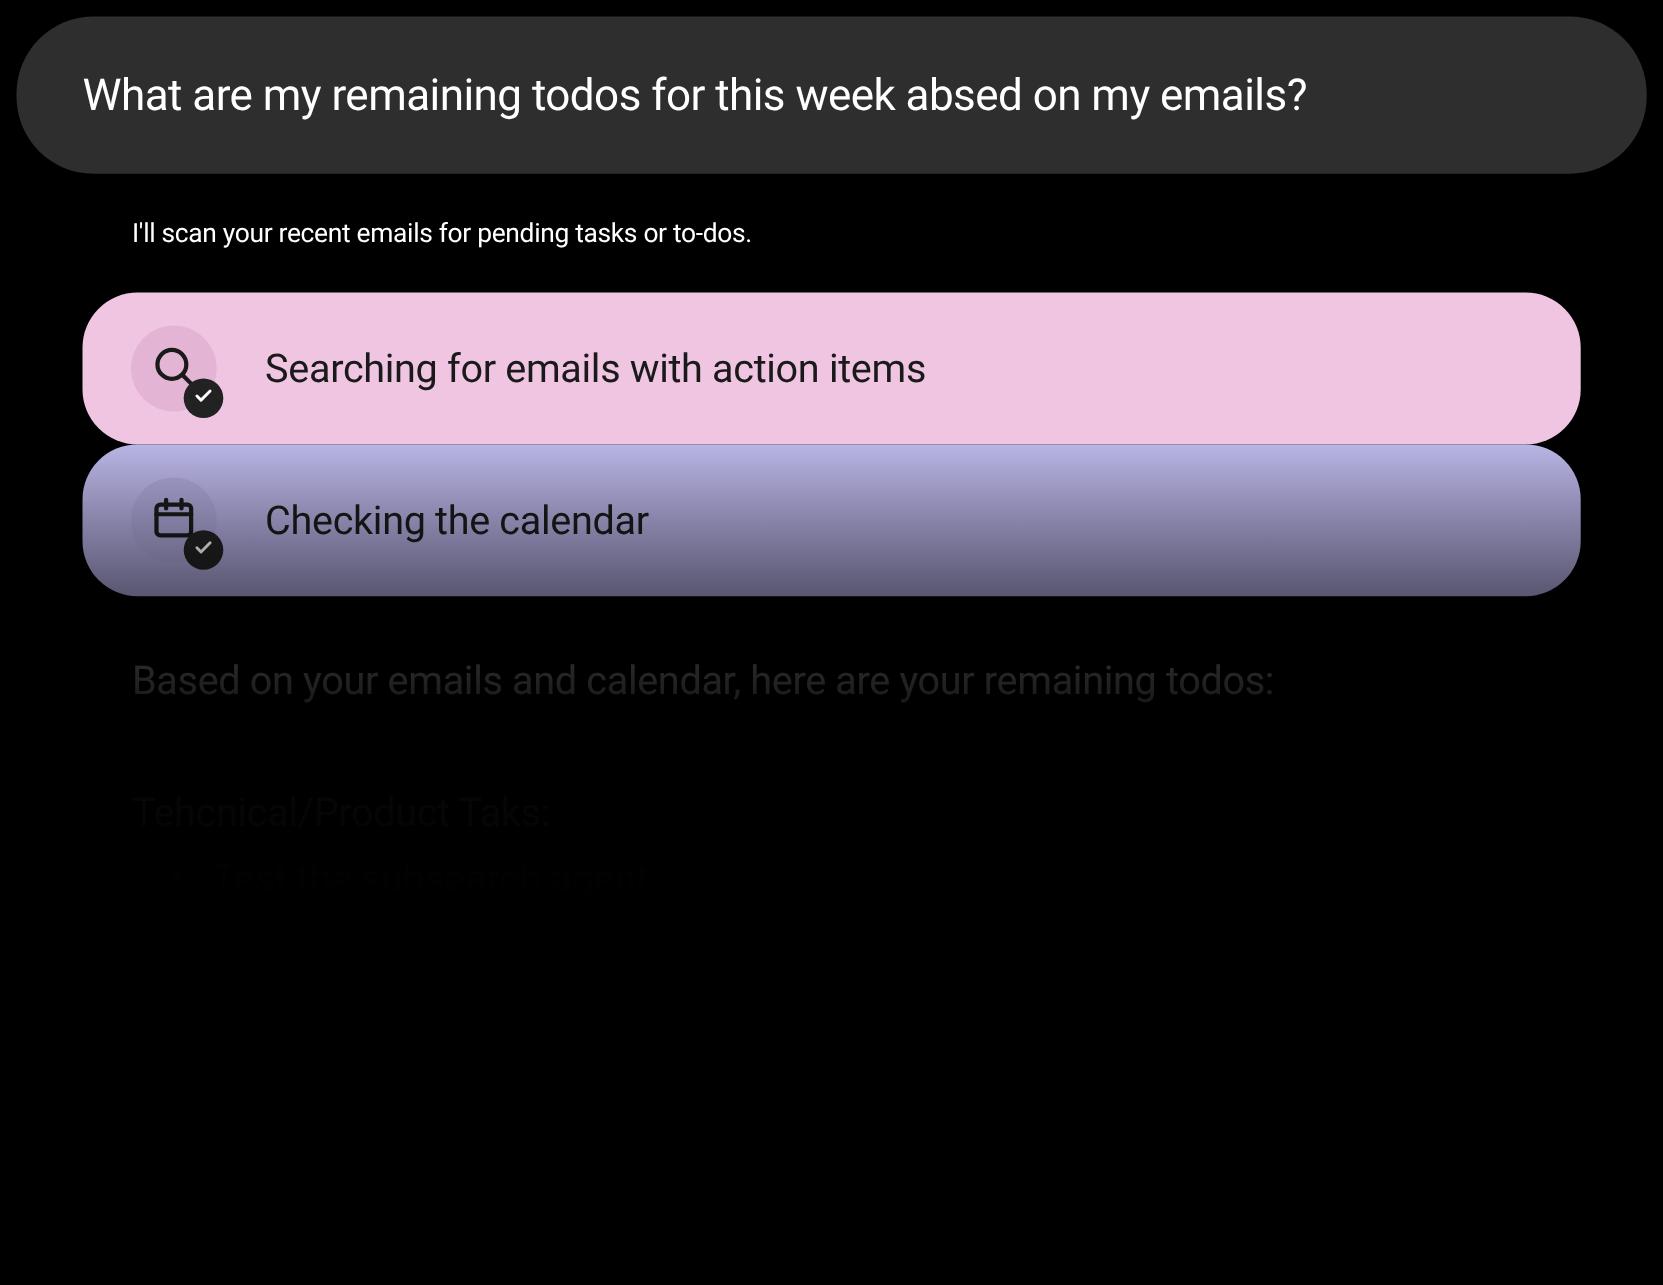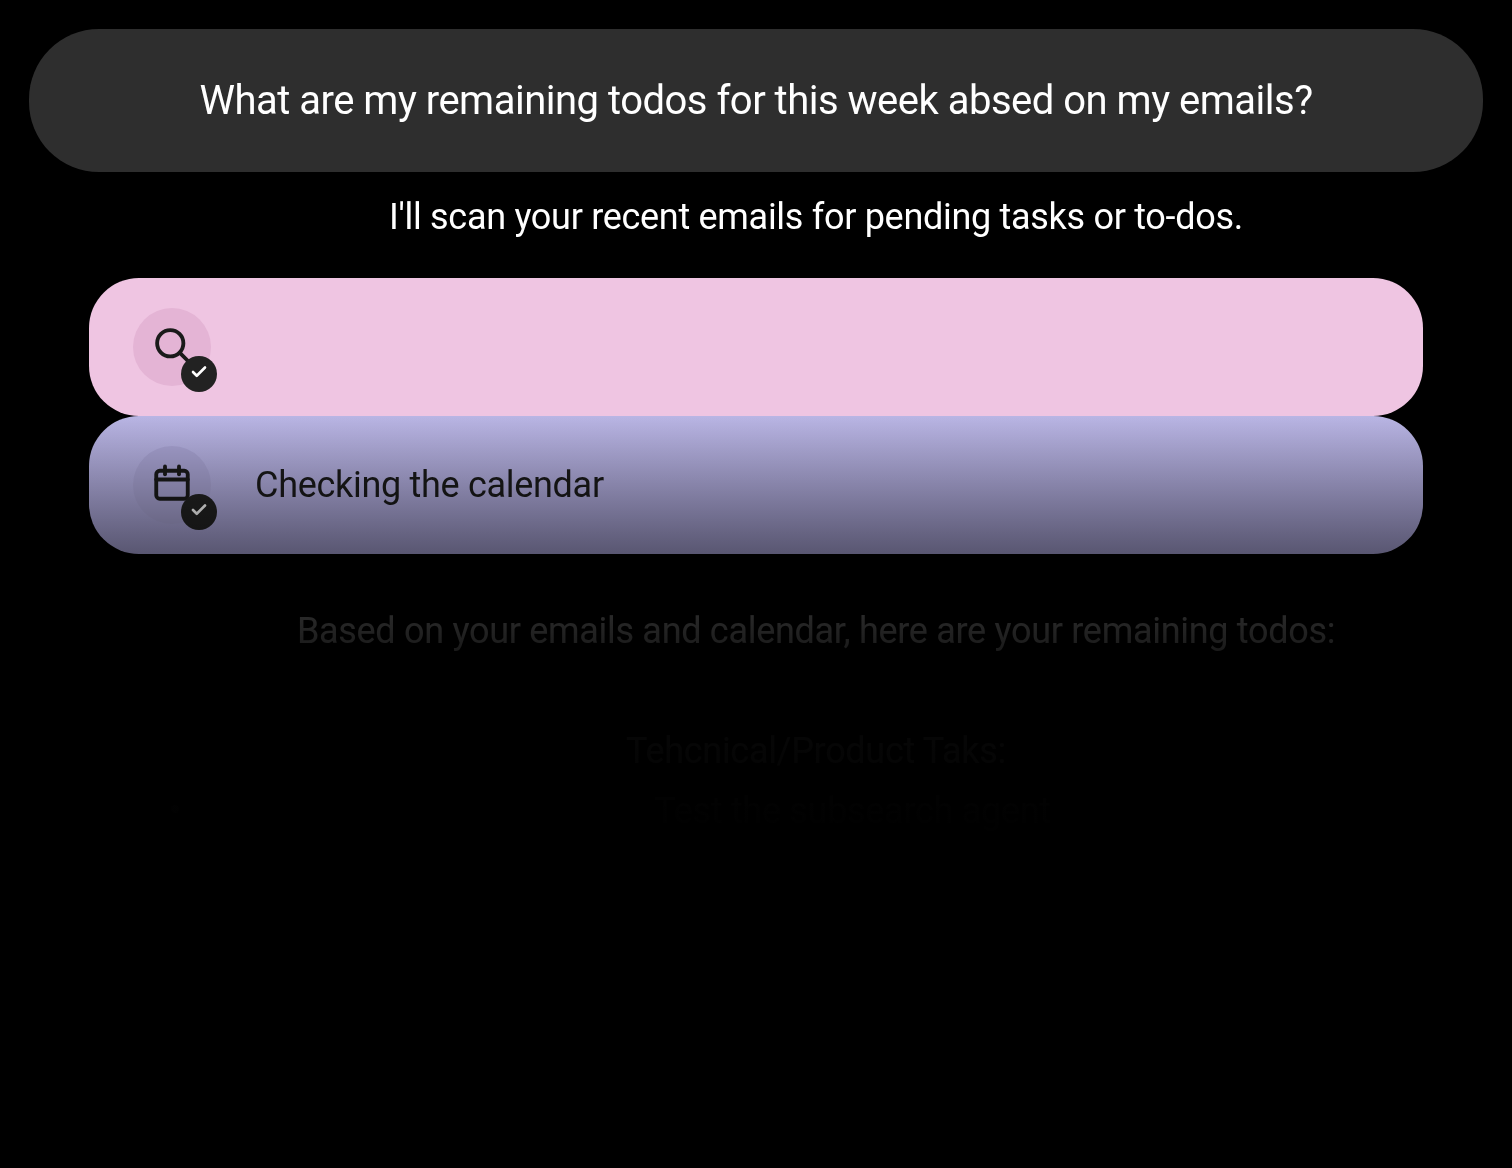--- a/index.html
+++ b/index.html
@@ -12,40 +12,39 @@
       background: #000;
       font-family: -apple-system, BlinkMacSystemFont, "Segoe UI", Roboto, Helvetica, Arial, sans-serif;
       width: 1512px;
       height: 1168px;
       overflow: hidden;
       position: relative;
     }
 
     .container {
       width: 100%;
-      padding: 14px;
-      text-align: center;
+      padding: 0;
     }
 
     .user-message {
       background: #2e2e2e;
       border-radius: 70px;
       padding: 48px 60px;
       margin: 15px 15px 0 15px;
       color: #fff;
       font-size: 40px;
       font-weight: 400;
       letter-spacing: -0.5px;
     }
 
     .assistant-text {
       color: #fff;
-      font-size: 36px;
-      font-weight: 400;
-      margin: 24px 0 40px 120px;
+      font-size: 24px;
+      font-weight: 400;
+      margin: 40px 0 40px 120px;
       letter-spacing: -0.3px;
     }
 
     .action-card {
       display: flex;
       align-items: center;
       border-radius: 50px;
       padding: 30px 44px;
       margin: 0 75px 0 75px;
       gap: 44px;
@@ -193,20 +192,21 @@
         </span>
       </div>
       <div class="check-badge">
         <span class="check-icon">
           <svg viewBox="0 0 24 24" fill="none" stroke="#fff" stroke-width="3.5" stroke-linecap="round" stroke-linejoin="round">
             <polyline points="20 6 9 17 4 12"></polyline>
           </svg>
         </span>
       </div>
     </div>
+    <span class="action-label">Searching for emails with action items</span>
   </div>
 
 
   <div class="faded-section">
 
     <div class="action-card action-card-purple">
       <div class="icon-wrapper">
         <div class="icon-circle icon-circle-purple">
           <span class="calendar-icon">
             <svg viewBox="0 0 24 24" fill="none" stroke="#1a1a1a" stroke-width="2.2" stroke-linecap="round" stroke-linejoin="round">

